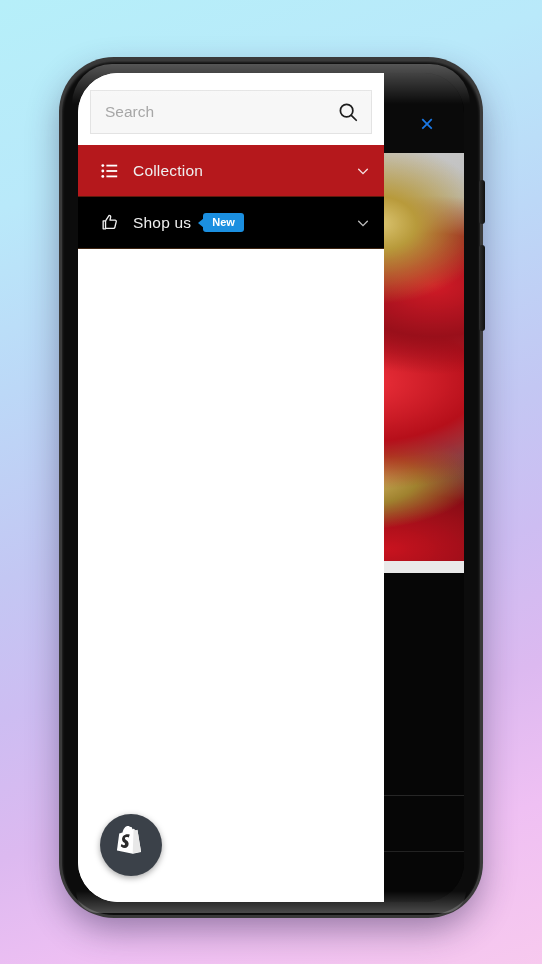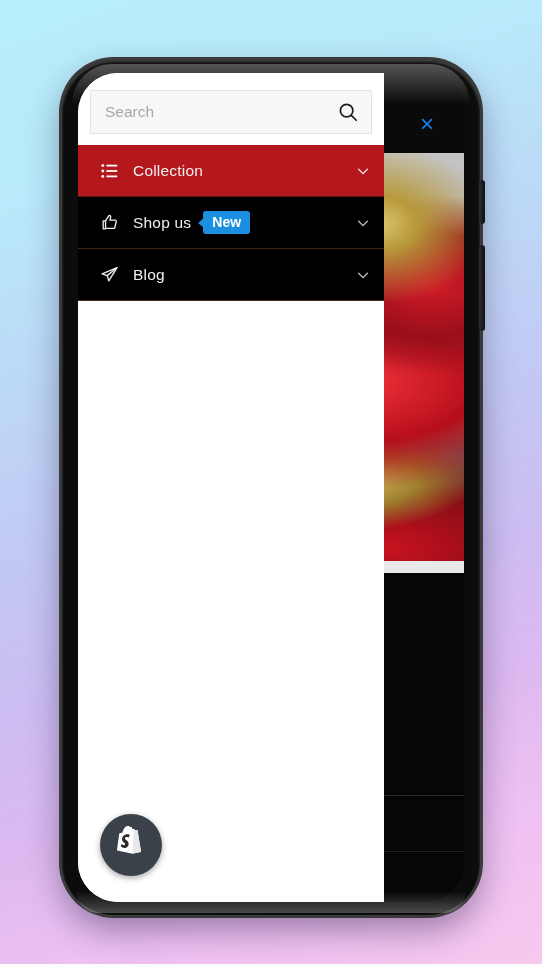--- a/index.html
+++ b/index.html
@@ -191,21 +191,21 @@
   .mi-icon.empty { width:0; margin-right:0; }
   .mi-label {
     font-size:15.5px; letter-spacing:.2px; color:#efefef;
     white-space:nowrap;
   }
   .mi-chev { margin-left:auto; width:14px; height:14px; opacity:.85; }
   .badge {
     position:relative;
     margin-left:12px;
     background:#1b8fe0; color:#fff;
-    font-size:14px; font-weight:700;
+    font-size:11px; font-weight:700;
     padding:3px 9px 4px 9px;
     border-radius:3px;
     white-space:nowrap;
   }
   .badge::before{
     content:"";
     position:absolute; left:-5px; top:50%; transform:translateY(-50%);
     border-top:5px solid transparent;
     border-bottom:5px solid transparent;
     border-right:6px solid #1b8fe0;
@@ -300,34 +300,20 @@
           <span class="mi-label">Shop us</span>
           <span class="badge">New</span>
           <span class="mi-chev">
             <svg viewBox="0 0 16 16" width="14" height="14" fill="none" stroke="#ddd" stroke-width="1.6" stroke-linecap="round">
                 <polyline points="3,6 8,11 13,6"></polyline>
               </svg>
           </span>
         </div>
 
 
-        <div class="mi">
-          <span class="mi-icon">
-            <svg viewBox="0 0 24 24" width="19" height="19" fill="none" stroke="#efefef" stroke-width="1.7" stroke-linejoin="round">
-              <path d="M21.5 3.2L2.6 11.1l6.6 2.3 1.9 6.6z"></path>
-              <path d="M9.2 13.4L21.5 3.2"></path>
-            </svg>
-          </span>
-          <span class="mi-label">Blog</span>
-          <span class="mi-chev">
-            <svg viewBox="0 0 16 16" width="14" height="14" fill="none" stroke="#ddd" stroke-width="1.6" stroke-linecap="round">
-                <polyline points="3,6 8,11 13,6"></polyline>
-              </svg>
-          </span>
-        </div>
 
 
       </div>
 
       <div class="drawer-rest">
         <div class="shopify">
           <svg viewBox="0 0 48 54" width="34" height="38">
             <path d="M33.2 6.2c-.2-.15-.5-.1-.65-.1-.05 0-2.35.15-2.35.15s-1.85-1.85-2.1-2.05c-.2-.2-.6-.15-.75-.1-.05 0-.45.15-1.1.35C25.6 2.6 24.4.9 22.3.9h-.2c-.6-.8-1.35-1.15-2-1.15-5 0-7.4 6.3-8.15 9.5-1.95.6-3.35 1.05-3.5 1.1-1.1.35-1.15.4-1.3 1.4-.1.8-3 23.2-3 23.2L26.5 39.6l12-2.6S33.4 6.4 33.2 6.2z" fill="#ffffff"></path>
             <path d="M32.55 6.1c-.05 0-2.35.15-2.35.15s-1.85-1.85-2.1-2.05c-.1-.1-.2-.15-.35-.15l-1.4 34.9 12-2.6s-5.1-30.6-5.1-30.8c-.2-.15-.5-.1-.7-.1z" fill="#e8e8e8"></path>
             <path d="M22.3 12.05l-1.5 4.4s-1.3-.7-2.95-.7c-2.35 0-2.45 1.5-2.45 1.85 0 2 5.25 2.8 5.25 7.5 0 3.7-2.35 6.1-5.5 6.1-3.8 0-5.75-2.35-5.75-2.35l1-3.35s2 1.7 3.65 1.7c1.1 0 1.55-.85 1.55-1.5 0-2.6-4.3-2.7-4.3-7 0-3.65 2.6-7.15 7.9-7.15 2 0 3.1.5 3.1.5z" fill="#2b2b2b"></path>

